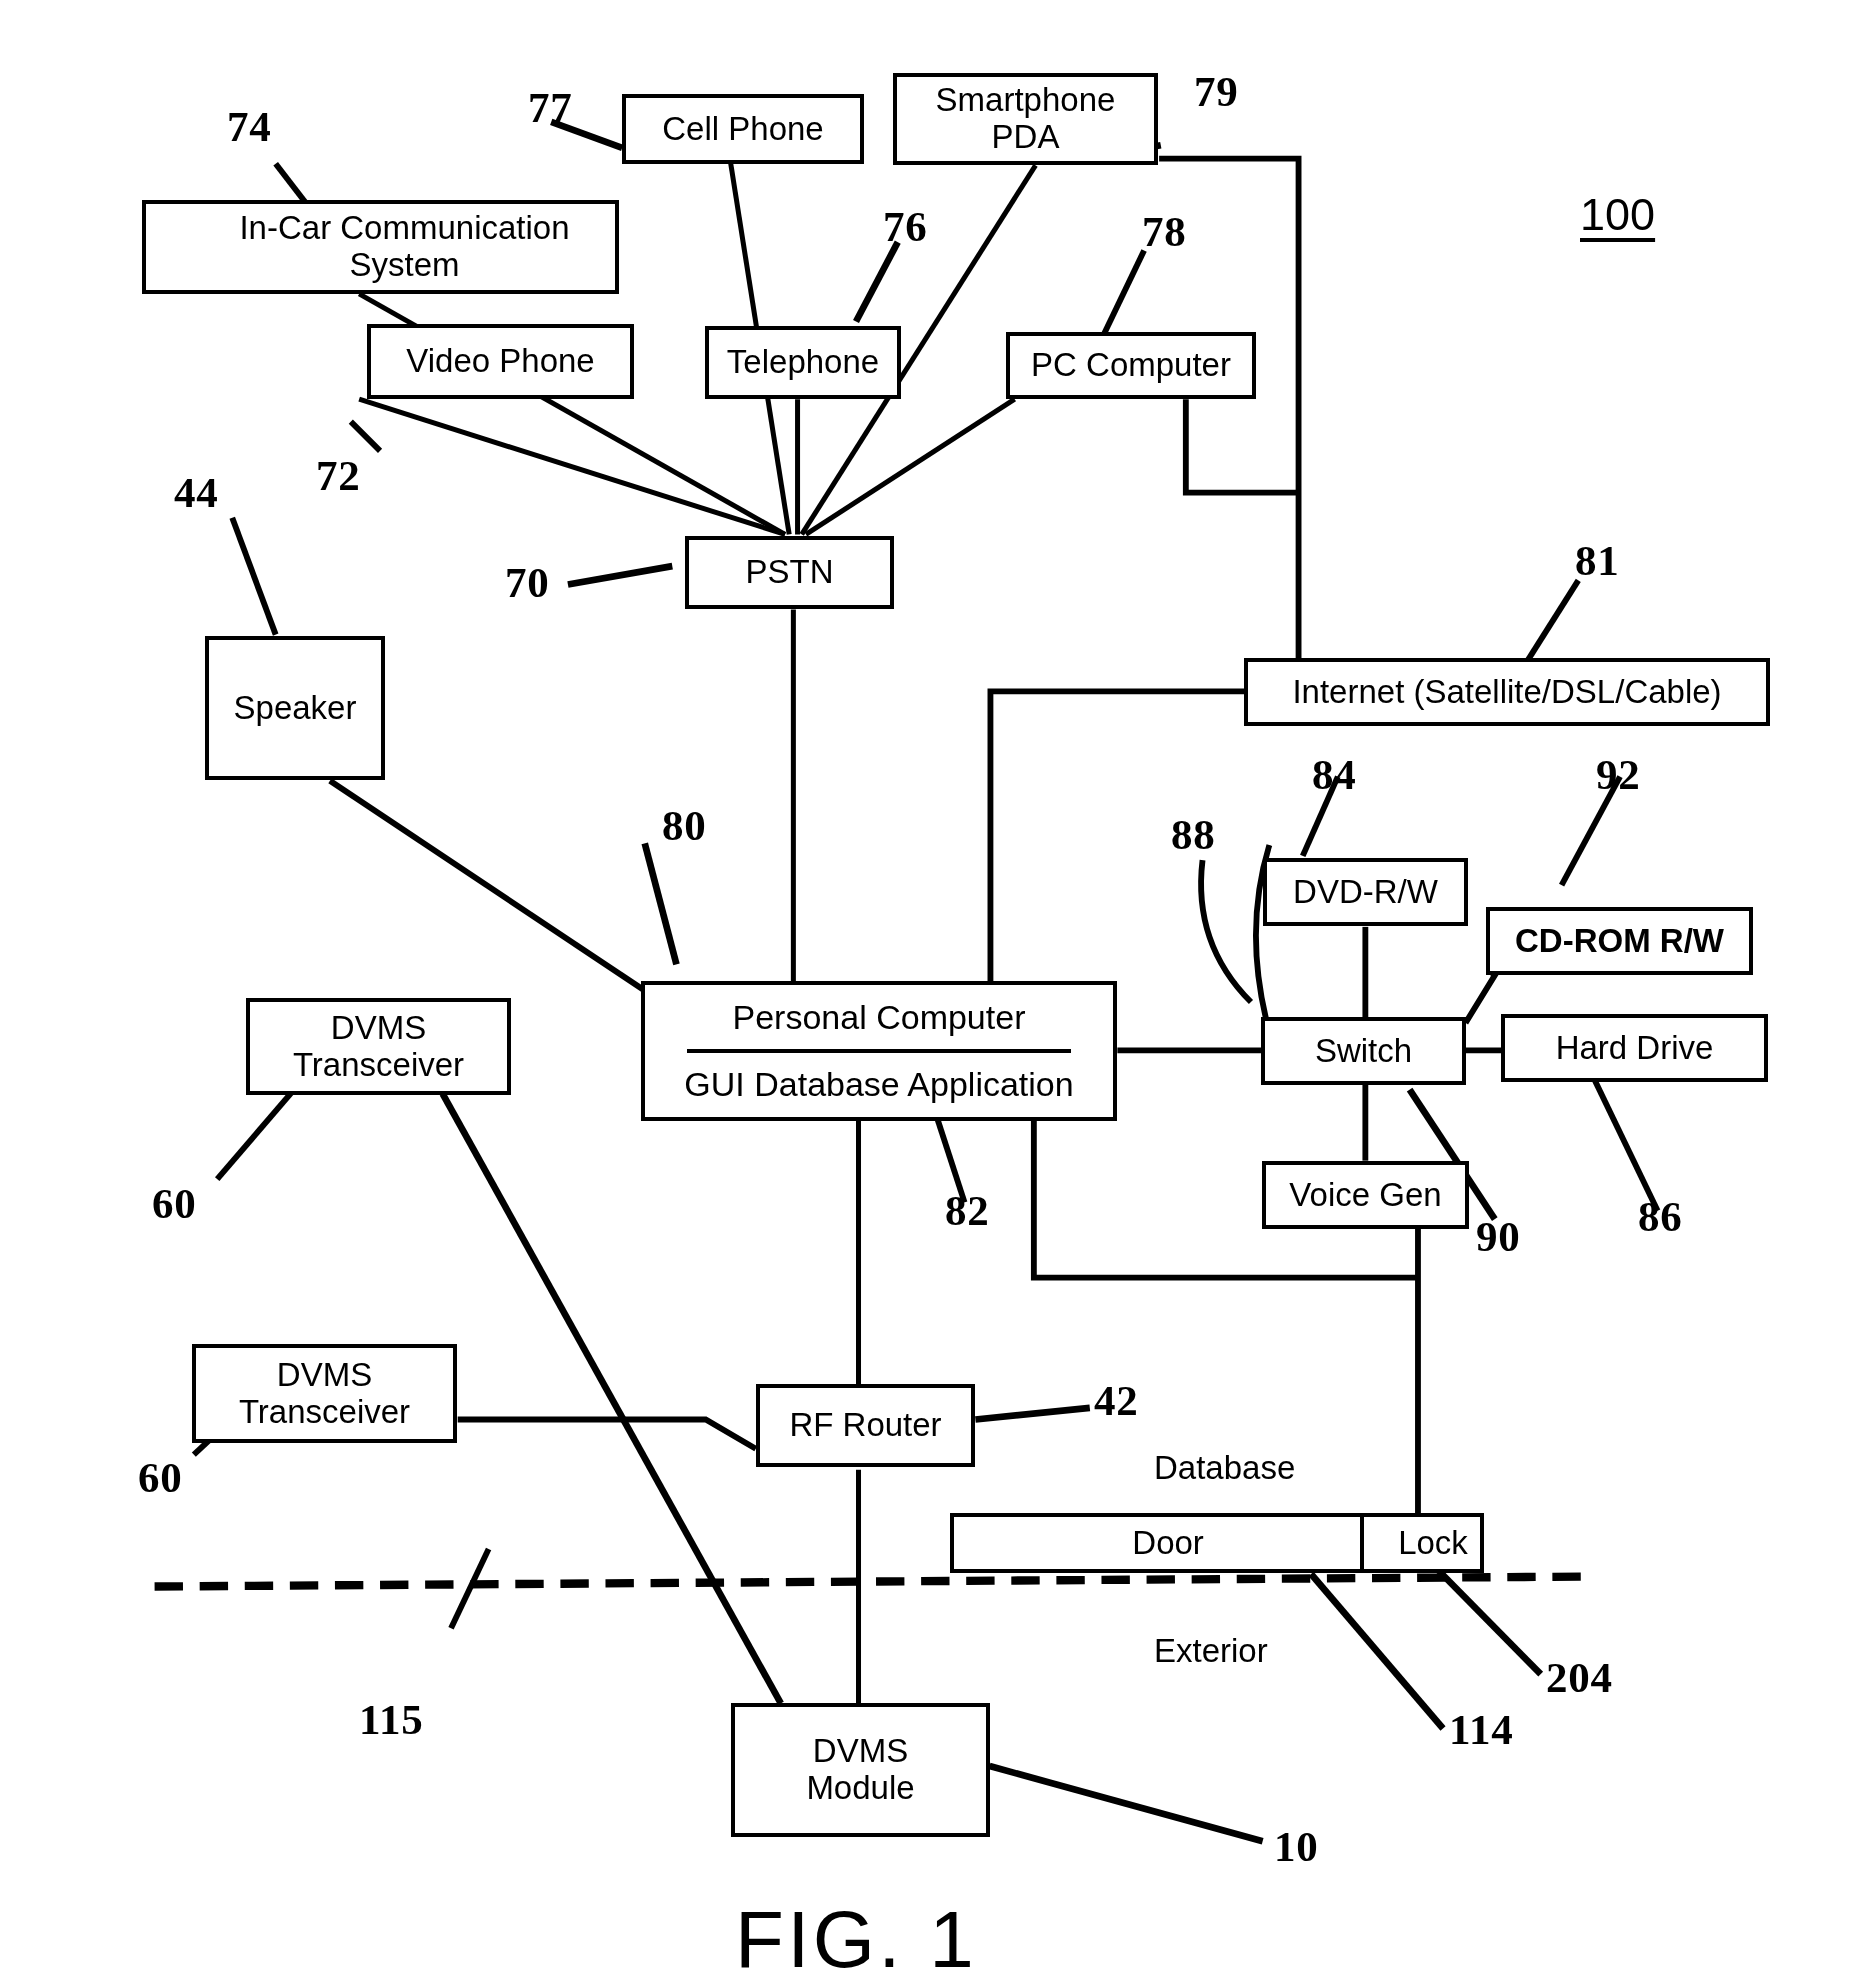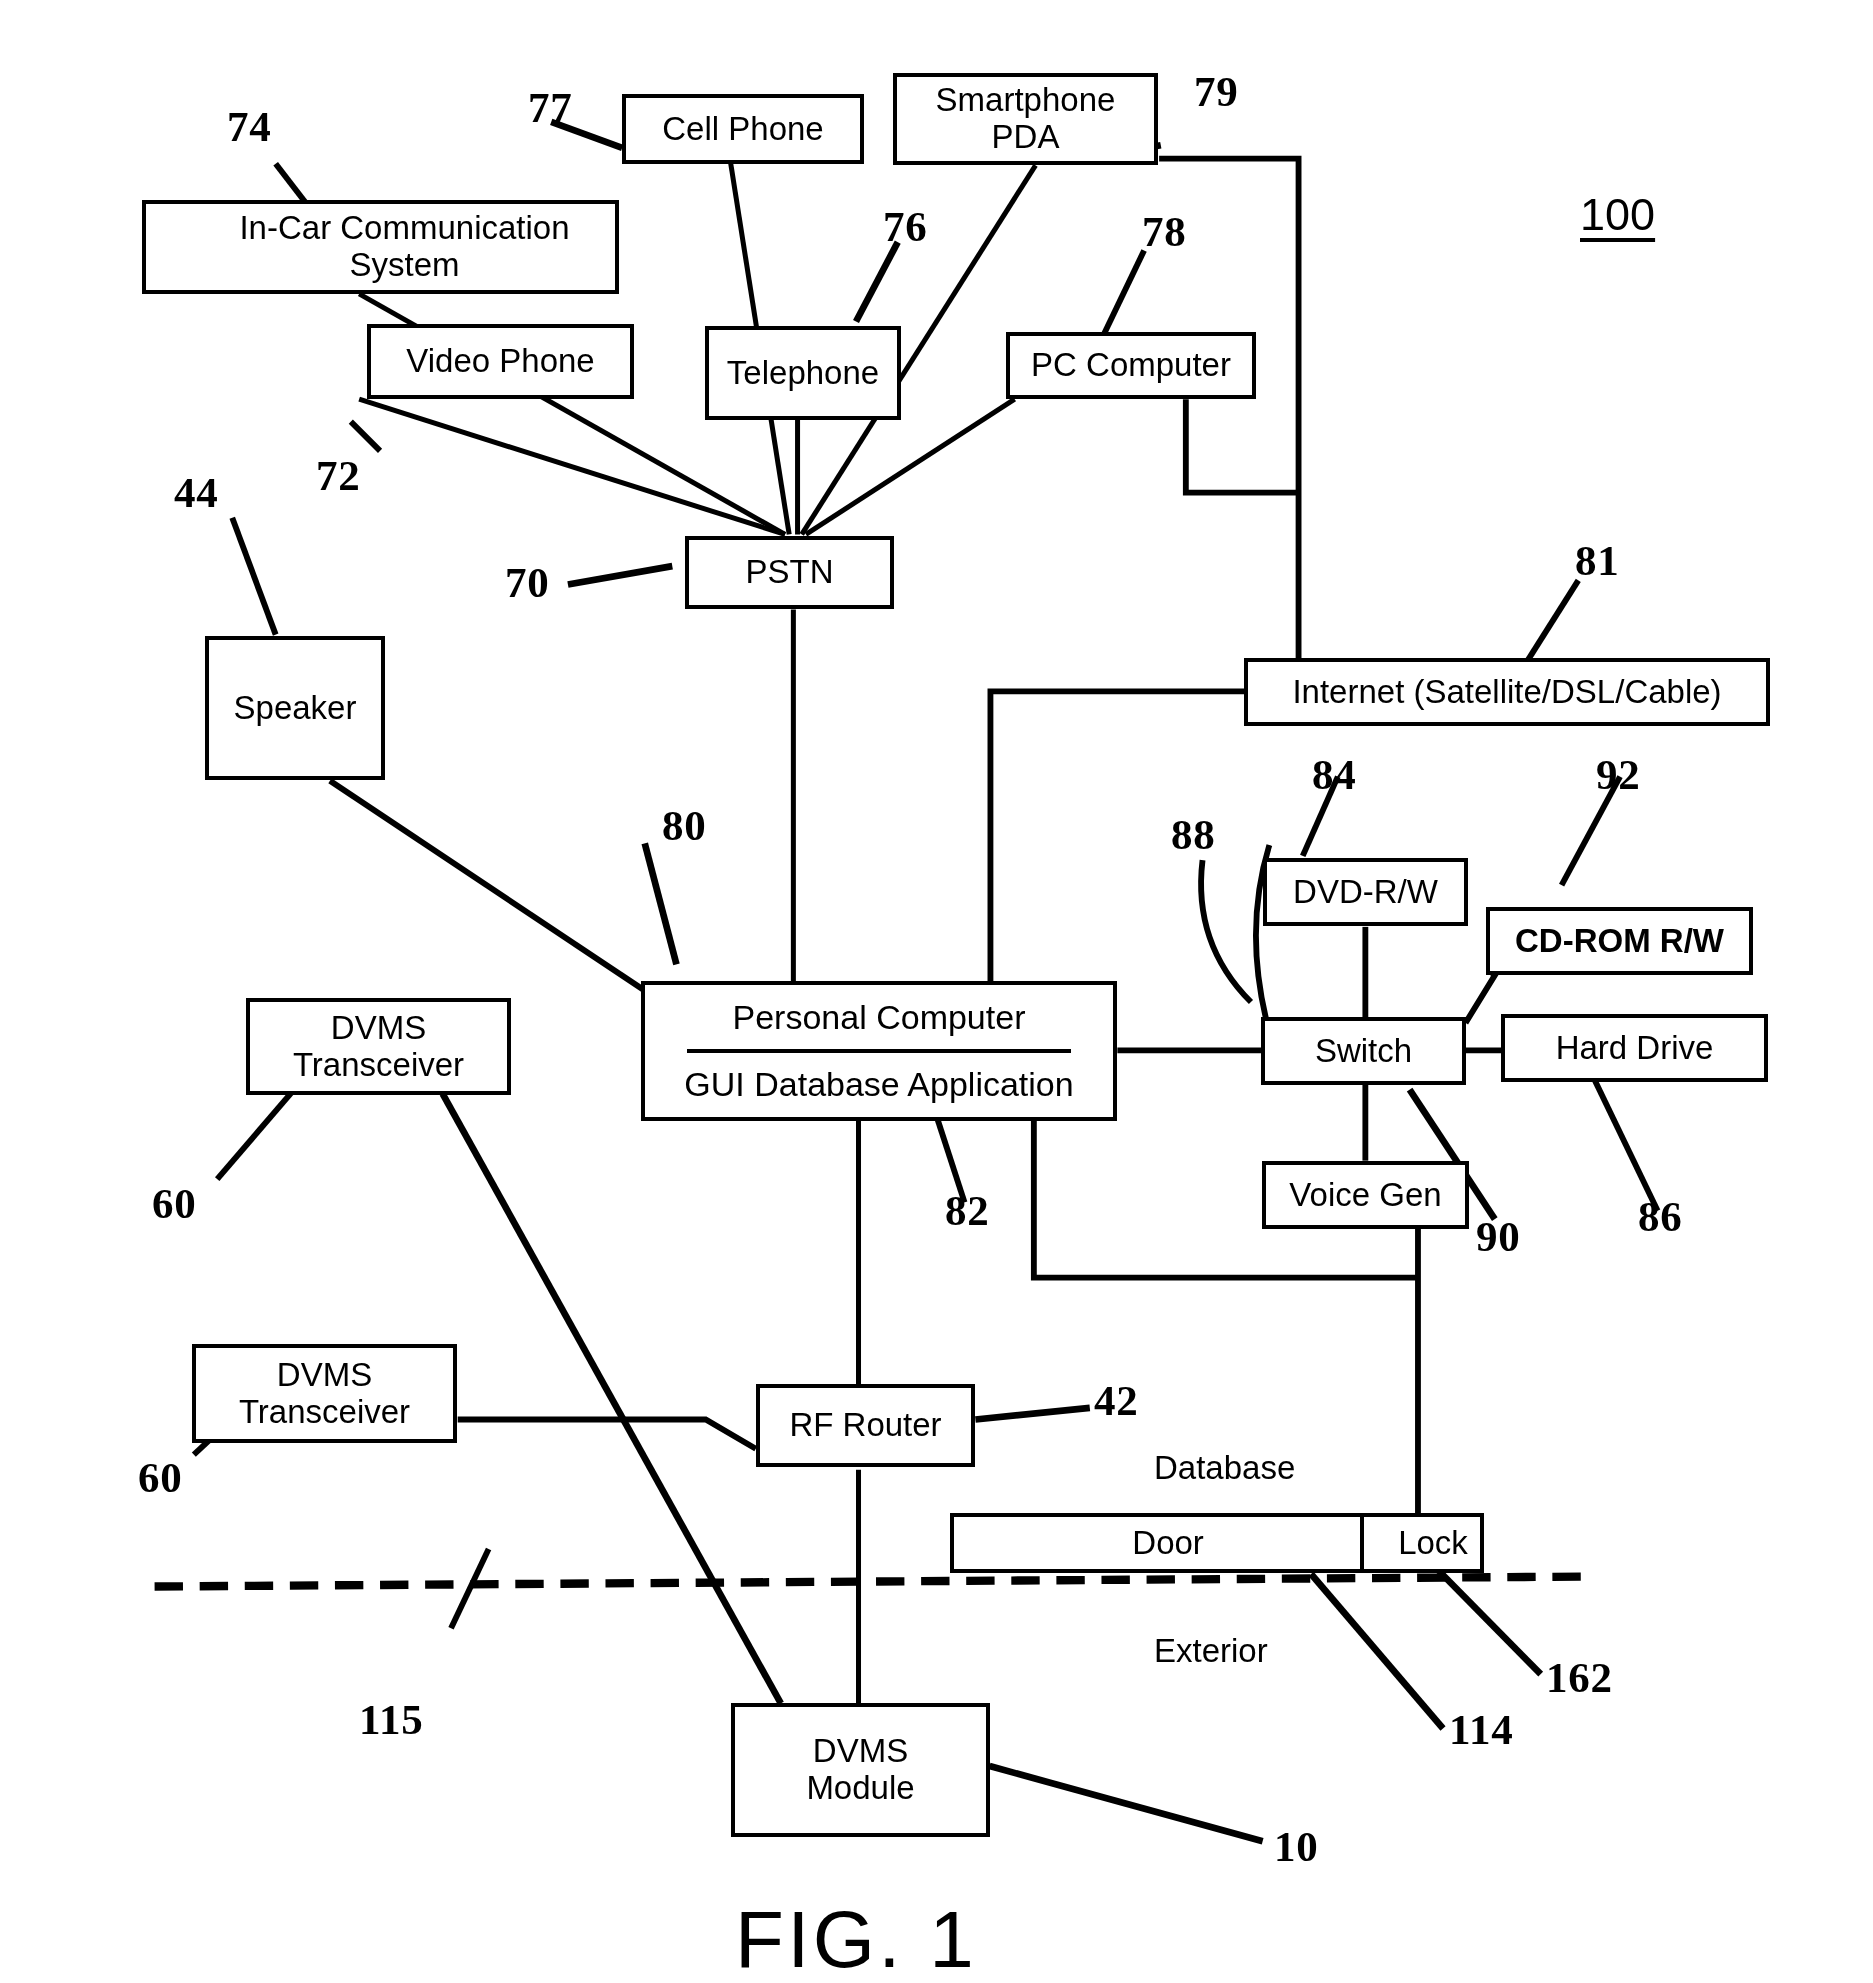--- a/index.html
+++ b/index.html
@@ -111,21 +111,21 @@
 
   <div class="box two" style="left:893px;top:73px;width:265px;height:92px;">
     <span>Smartphone</span>
     <span>PDA</span>
   </div>
 
   <div class="box" style="left:367px;top:324px;width:267px;height:75px;">
     <span>Video Phone</span>
   </div>
 
-  <div class="box" style="left:705px;top:326px;width:196px;height:94px;">
+  <div class="box" style="left:705px;top:326px;width:196px;height:73px;">
     <span>Telephone</span>
   </div>
 
   <div class="box" style="left:1006px;top:332px;width:250px;height:67px;">
     <span>PC Computer</span>
   </div>
 
   <div class="box" style="left:685px;top:536px;width:209px;height:73px;">
     <span>PSTN</span>
   </div>
@@ -209,20 +209,20 @@
   <div class="ref" style="left:1171px;top:810px;">88</div>
   <div class="ref" style="left:640px;top:801px;margin-left:22px;">80</div>
   <div class="ref" style="left:152px;top:1179px;">60</div>
   <div class="ref" style="left:138px;top:1453px;">60</div>
   <div class="ref" style="left:945px;top:1186px;">82</div>
   <div class="ref" style="left:1638px;top:1192px;">86</div>
   <div class="ref" style="left:1476px;top:1212px;">90</div>
   <div class="ref" style="left:1094px;top:1376px;">42</div>
   <div class="ref" style="left:359px;top:1695px;">115</div>
   <div class="ref" style="left:1449px;top:1705px;">114</div>
-  <div class="ref" style="left:1546px;top:1653px;">162</div>
+  <div class="ref" style="left:1546px;top:1653px;">204</div>
   <div class="ref" style="left:1274px;top:1822px;">10</div>
 
   <div class="tag100" style="left:1580px;top:189px;">100</div>
   <div class="figcap" style="left:735px;top:1894px;">FIG. 1</div>
 
 </div>
 
 
 </body></html>

